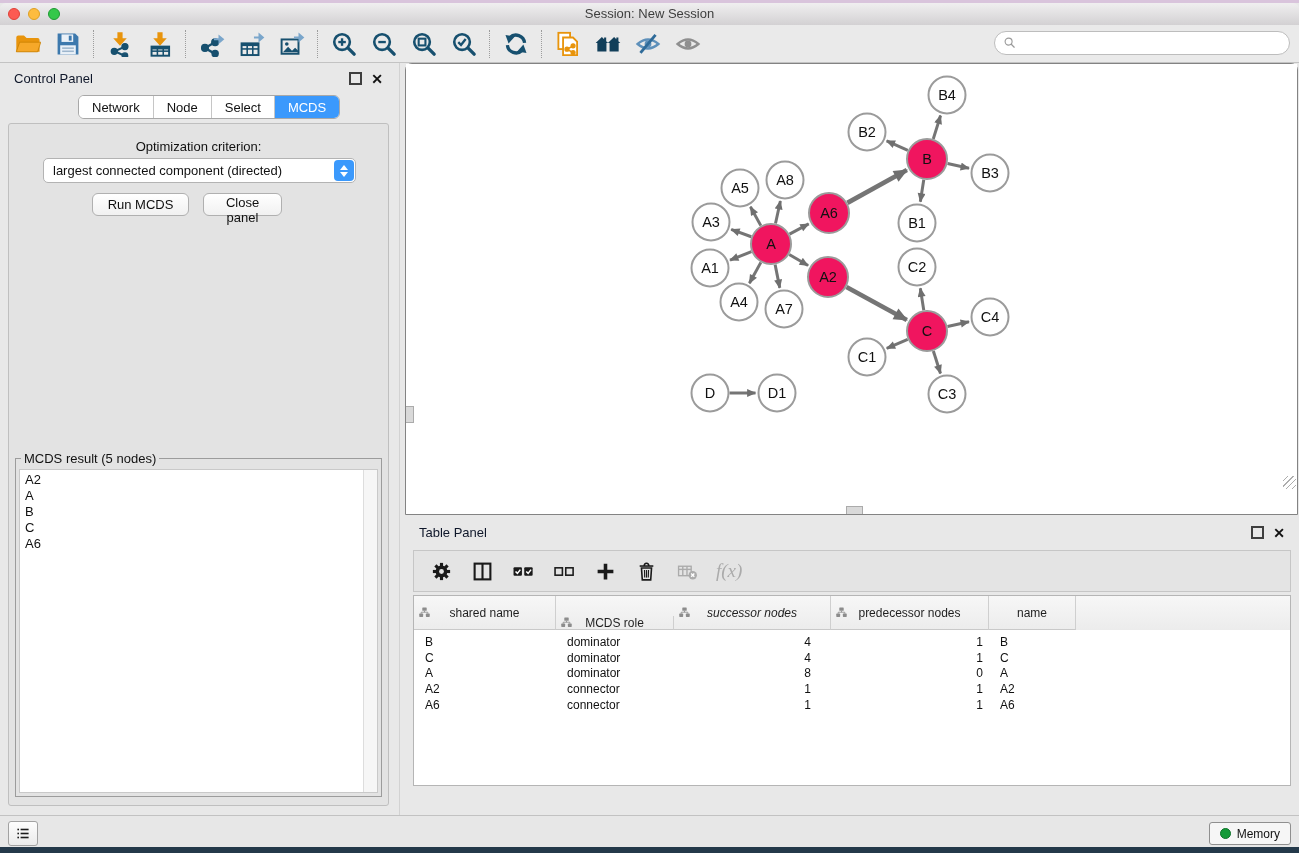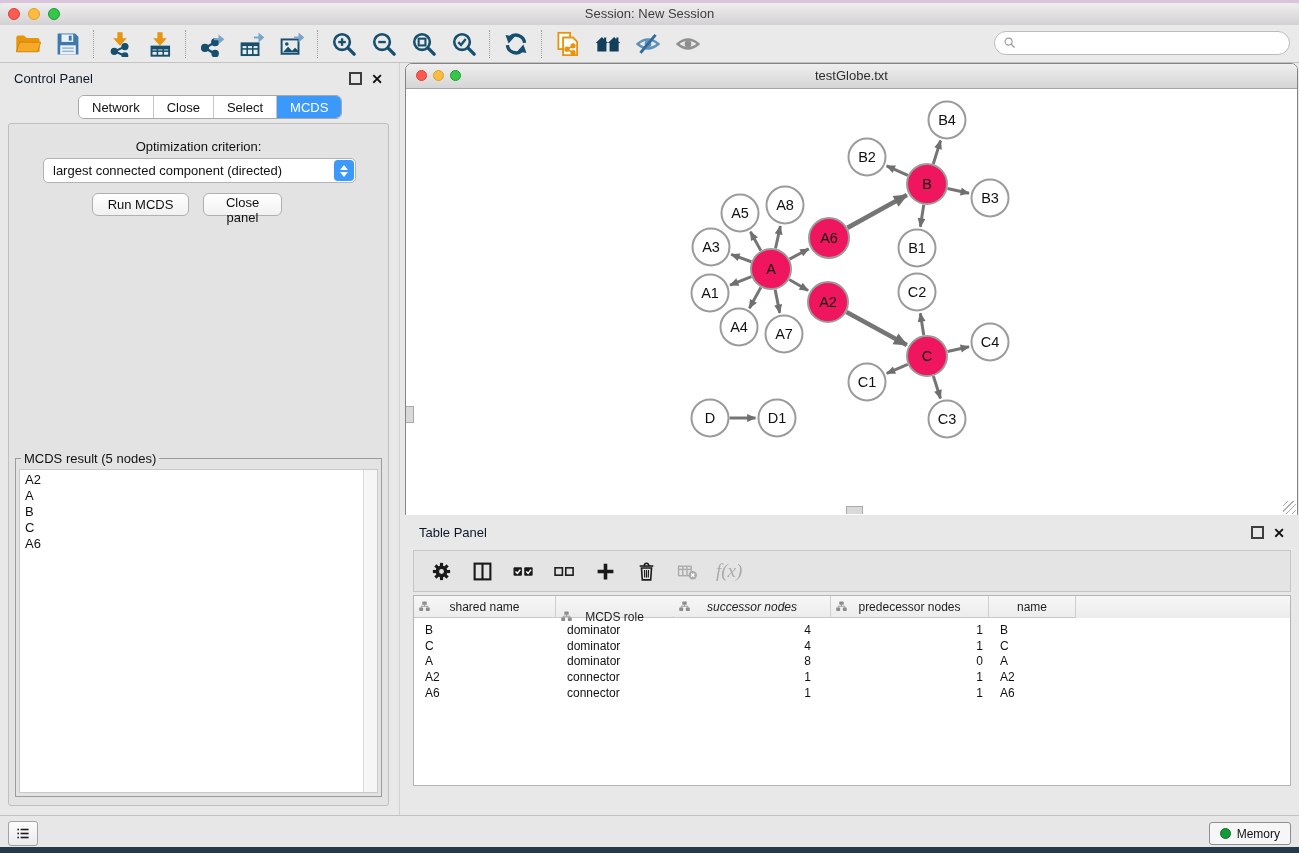--- a/index.html
+++ b/index.html
@@ -92,21 +92,21 @@
   #tp-head-ctrls{position:absolute;right:14px;top:6px}
   #tp-toolbar{position:absolute;left:8px;top:30px;width:878px;height:42px;background:#e4e4e4;
               border:1px solid #c6c6c6;display:flex;align-items:center;gap:17px;padding-left:15px;box-sizing:border-box}
   .tt-btn{background:none;border:none;width:24px;height:24px;display:flex;align-items:center;justify-content:center;
           color:#1a1a1a;cursor:pointer;padding:0}
   .tt-btn .icn{width:21px;height:21px}
   .tt-btn.disabled{color:#ababab}
   .fx{font-family:"Liberation Serif",serif;font-style:italic;font-size:19px;color:#ababab}
   #tp-table{position:absolute;left:8px;top:75px;width:878px;height:191px;background:#fff;
             border:1px solid #b5b5b5;box-sizing:border-box;overflow:hidden}
-  .thead{display:flex;height:22px;background:linear-gradient(#f7f7f7,#ececec)}
+  .thead{display:flex;height:34px;background:linear-gradient(#f7f7f7,#ececec)}
   .th{position:relative;display:flex;align-items:center;justify-content:center;font-size:12px;color:#1e1e1e;
       border-right:1px solid #cfcfcf;border-bottom:1px solid #c9c9c9;box-sizing:border-box;flex:0 0 auto}
   .th .icn{position:absolute;left:5px;width:11px;height:11px;color:#8c8c8c}
   .tbody{padding-top:4px}
   .tr{display:flex;height:15.8px;align-items:center}
   .td{box-sizing:border-box;padding:0 11px;white-space:nowrap;font-size:12px;color:#111;flex:0 0 auto}
   #tp-tabs{position:absolute;left:0;top:268px;width:100%;display:flex;justify-content:center}
 
   
   #status-bar{position:absolute;left:0;top:815px;width:100%;height:32px;background:#e7e7e7;border-top:1px solid #c2c2c2}
@@ -416,21 +416,21 @@
 <div id="v-split"></div>
 
 <div id="control-panel">
   <div id="cp-head-title" class="panel-title">Control Panel</div>
   <div id="cp-head-ctrls" class="panel-ctrls">
     <div class="float-box"></div>
     <div class="close-x">✕</div>
   </div>
   <div id="cp-tabs" class="seg-group">
       <button class="seg-tab">Network</button>
-      <button class="seg-tab">Close</button>
+      <button class="seg-tab">Node</button>
       <button class="seg-tab">Select</button>
       <button class="seg-tab active">MCDS</button>
     </div>
   <div id="cp-content">
     <div id="opt-dropdown">
       <div class="dd-text">largest connected component (directed)</div>
       <div class="dd-spin">
         <div class="tri-up"></div>
           <div class="tri-down"></div>
       </div>
@@ -448,28 +448,20 @@
             <div class="result-item">C</div>
             <div class="result-item">A6</div>
           </div>
         <div class="result-scroll"></div>
       </div>
     </fieldset>
   </div>
 </div>
 
 <div id="net-window">
-  <div class="win-titlebar">
-    <div class="traffic">
-      <div class="dot red"></div>
-      <div class="dot yellow"></div>
-      <div class="dot green"></div>
-    </div>
-    <div class="win-title">testGlobe.txt</div>
-  </div>
   <div id="net-canvas">
     <svg width="891" height="426" viewBox="0 0 891 426">
       <defs>
         <marker id="arrowhead" viewBox="0 0 6 6" markerWidth="4.6" markerHeight="4" refX="4.2" refY="2" orient="auto" markerUnits="strokeWidth">
           <path d="M0 0 L4.6 2 L0 4 z" fill="#6f6f6f"></path>
         </marker>
       </defs>
     <g>
           <line x1="354.8293664566471" y1="161.62724263136246" x2="344.4127914848613" y2="142.81020397265272" stroke="#757575" stroke-width="3" marker-end="url(#arrowhead)"></line>
           <line x1="369.4876344549141" y1="159.4850996346785" x2="374.4055171056832" y2="137.00335037401962" stroke="#757575" stroke-width="3" marker-end="url(#arrowhead)"></line>

